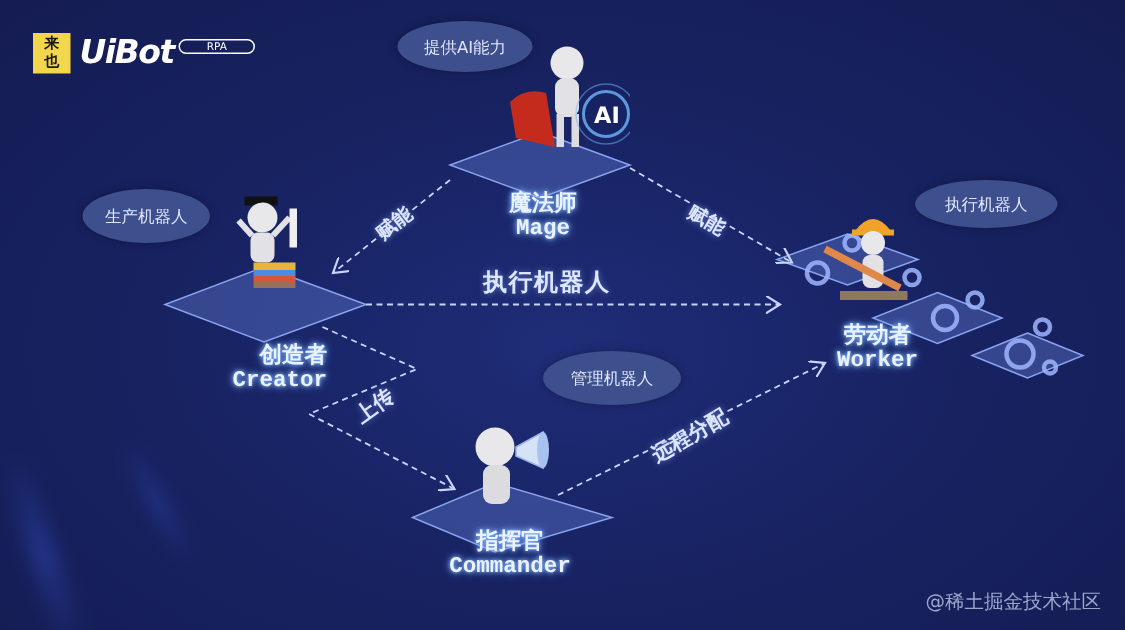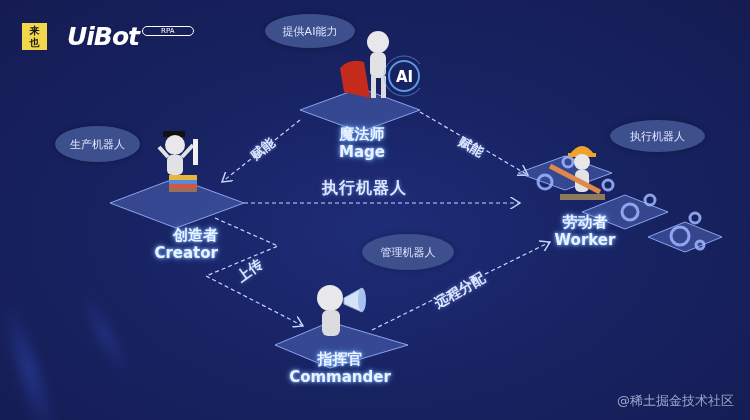--- a/index.html
+++ b/index.html
@@ -3,27 +3,27 @@
 <meta charset="utf-8">
 <style>
   html,body{margin:0;padding:0;}
   body{width:750px;height:420px;overflow:hidden;background:#17215a;font-family:"DejaVu Sans","Liberation Sans",sans-serif;}
   .stage{position:relative;width:750px;height:420px;overflow:hidden;
     background:radial-gradient(ellipse at 50% 55%, #1f2d78 0%, #182363 45%, #141c52 100%);}
   .beam{position:absolute;background:linear-gradient(180deg,rgba(60,90,220,0) 0%,rgba(60,90,220,.35) 50%,rgba(60,90,220,0) 100%);filter:blur(6px);}
   svg.lines{position:absolute;left:0;top:0;}
   .logo{position:absolute;left:22px;top:22px;display:flex;align-items:center;}
   .logo-box{width:25px;height:27px;background:#f2d64b;color:#1a1a1a;font-size:10px;font-weight:bold;line-height:12px;text-align:center;display:flex;flex-direction:column;justify-content:center;}
-  .logo-text{color:#fff;font-style:italic;font-weight:bold;font-size:25px;margin-left:20px;letter-spacing:-1px;font-family:"DejaVu Sans",sans-serif;text-align:center;}
+  .logo-text{color:#fff;font-style:italic;font-weight:bold;font-size:22px;margin-left:6px;letter-spacing:-1px;font-family:"DejaVu Sans",sans-serif;text-align:center;}
   .logo-rpa{color:#fff;font-size:7px;border:1px solid #fff;border-radius:6px;padding:0 18px;margin-left:3px;align-self:flex-start;margin-top:4px;}
   .bubble{position:absolute;background:#3d4f8c;border-radius:50%;color:#dfe6ff;font-size:11px;display:flex;align-items:center;justify-content:center;box-shadow:0 0 6px rgba(0,0,0,.3);}
   .bubble .tail{position:absolute;width:0;height:0;}
   .role{position:absolute;text-align:center;color:#eaf2ff;font-weight:bold;text-shadow:0 0 6px #6fa8ff,0 0 3px #9cc6ff;line-height:17px;}
-  .role .zh{font-size:15px;font-family:Liberation Mono, monospace;}
-  .role .en{font-size:15px;}
+  .role .zh{font-size:15px;}
+  .role .en{font-size:15px;font-family:Liberation Mono, monospace;}
   .flow{position:absolute;color:#dde6ff;font-weight:bold;text-shadow:0 0 4px rgba(140,170,255,.6);white-space:nowrap;}
   .fig{position:absolute;}
   .watermark{position:absolute;right:16px;bottom:10px;color:rgba(200,210,240,.75);font-size:13px;}
 </style>
 </head>
 <body>
 
 <div class="stage">
 
   <div class="beam" style="left:20px;top:300px;width:18px;height:140px;transform:rotate(-18deg);"></div>

